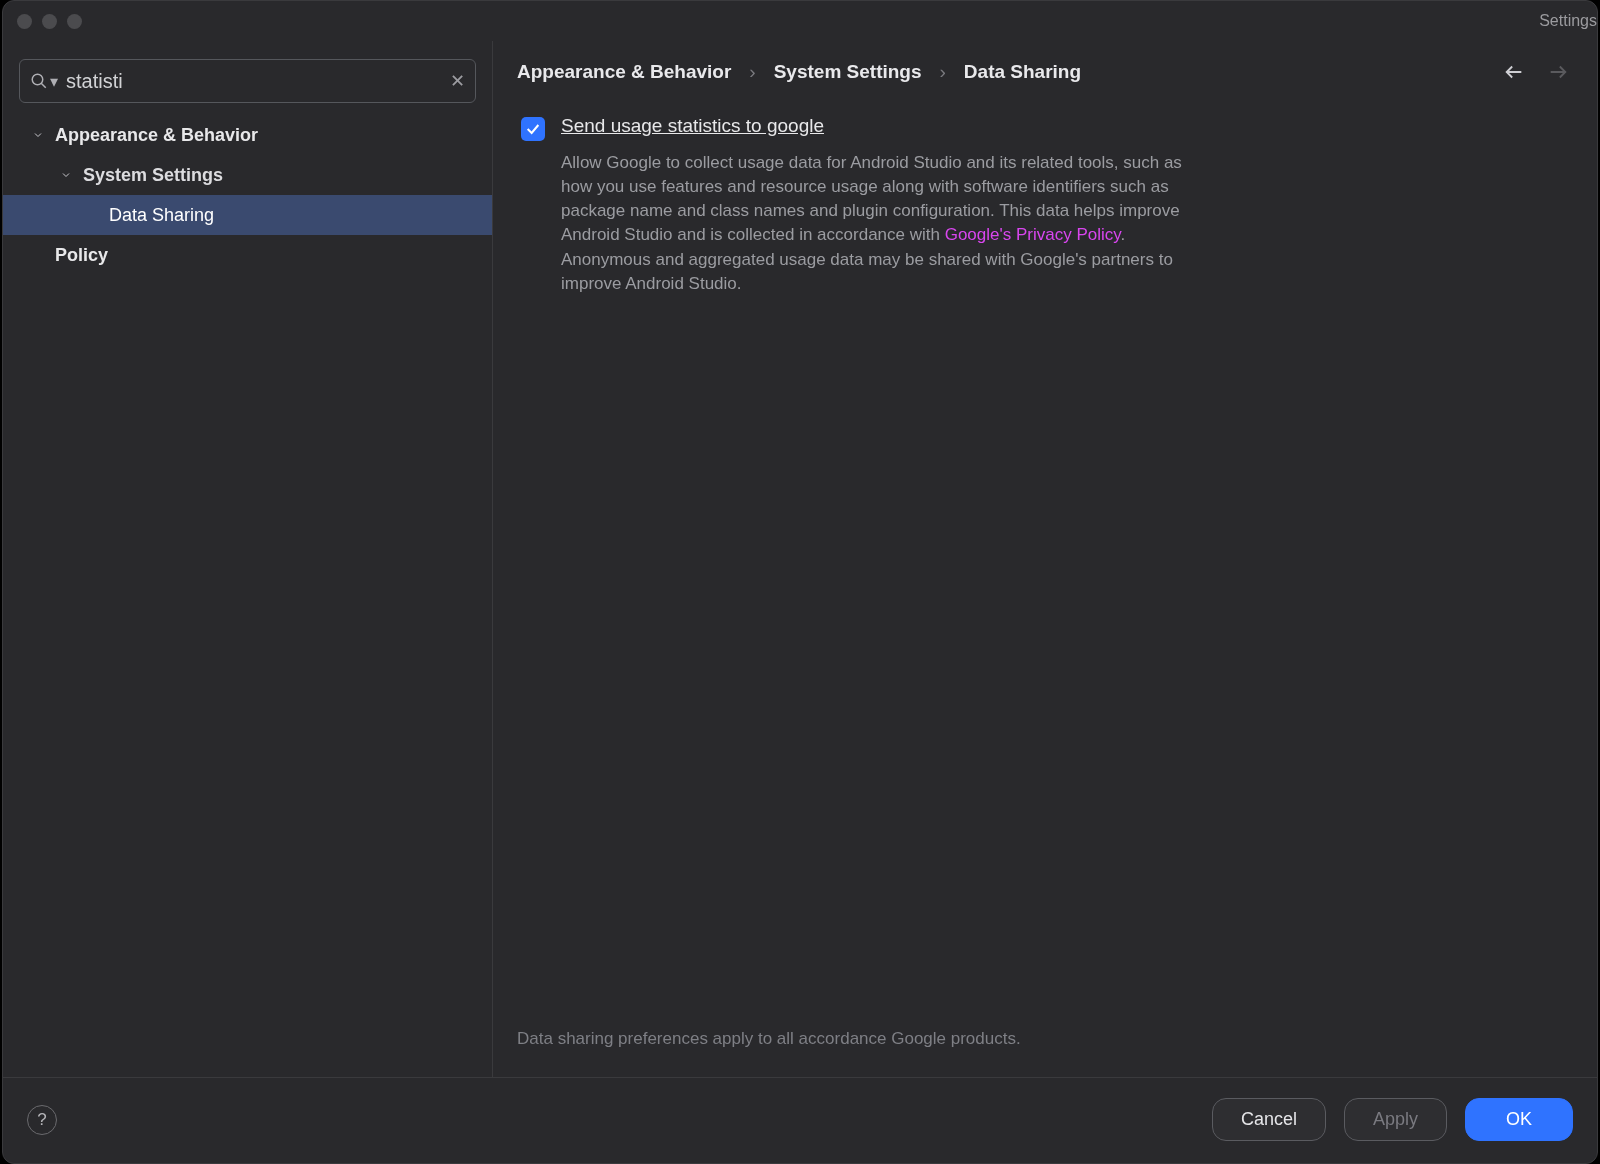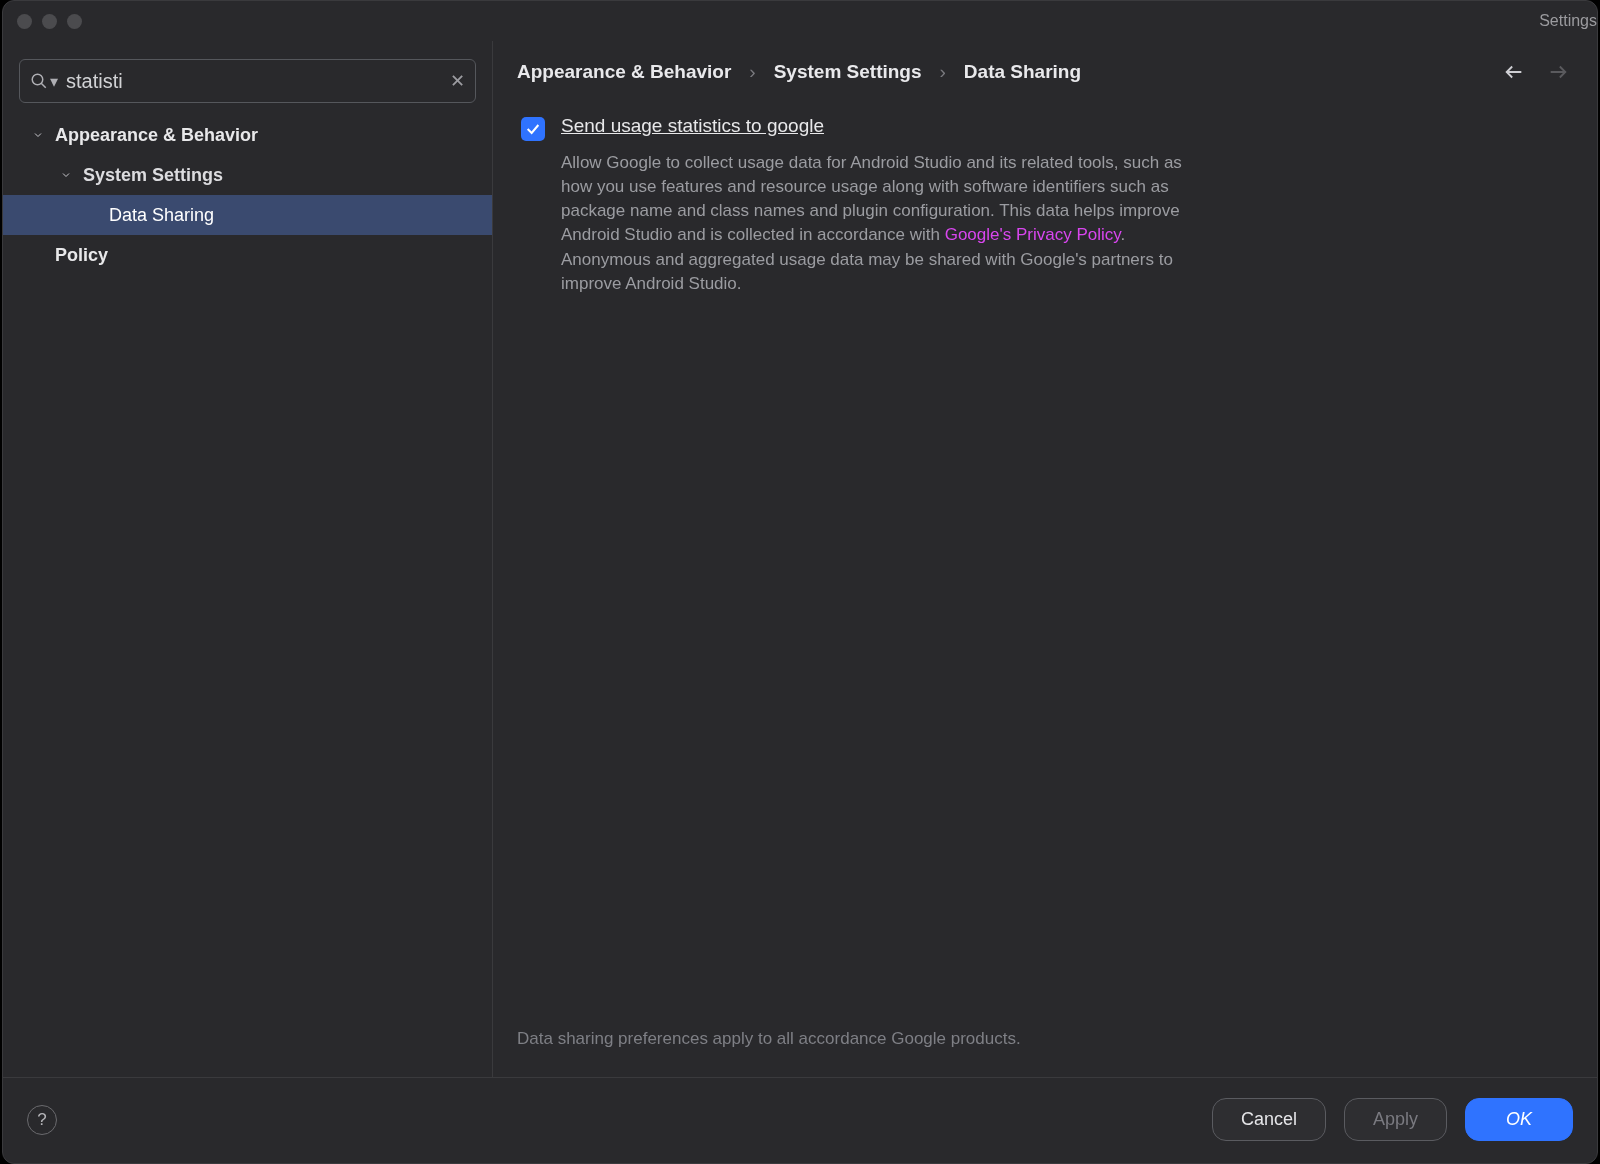--- a/index.html
+++ b/index.html
@@ -256,21 +256,20 @@
   }
   .btn.disabled {
     color: #7a7a80;
     cursor: default;
   }
   .btn.primary {
     background: #2f73ff;
     border-color: #2f73ff;
     color: #fff;
     padding: 10px 40px;
-    font-style: italic;
   }
 </style>
 </head>
 <body>
 
 <div class="window">
 
   <div class="titlebar">
     <div class="traffic-lights">
       <div class="traffic-light"></div>

